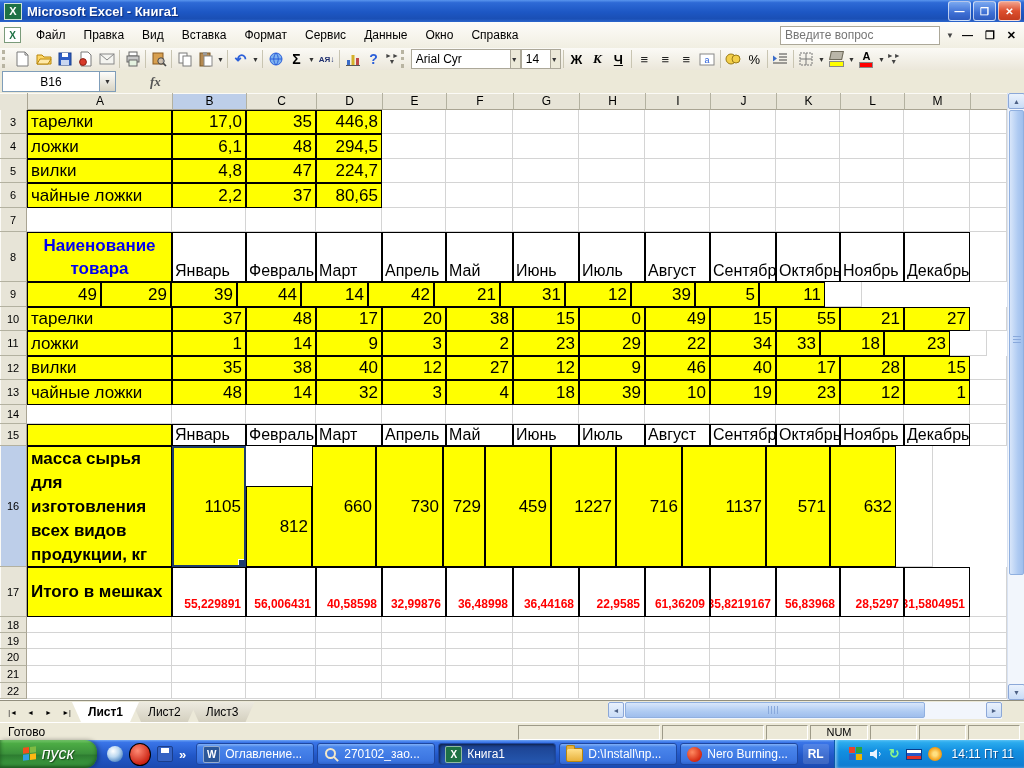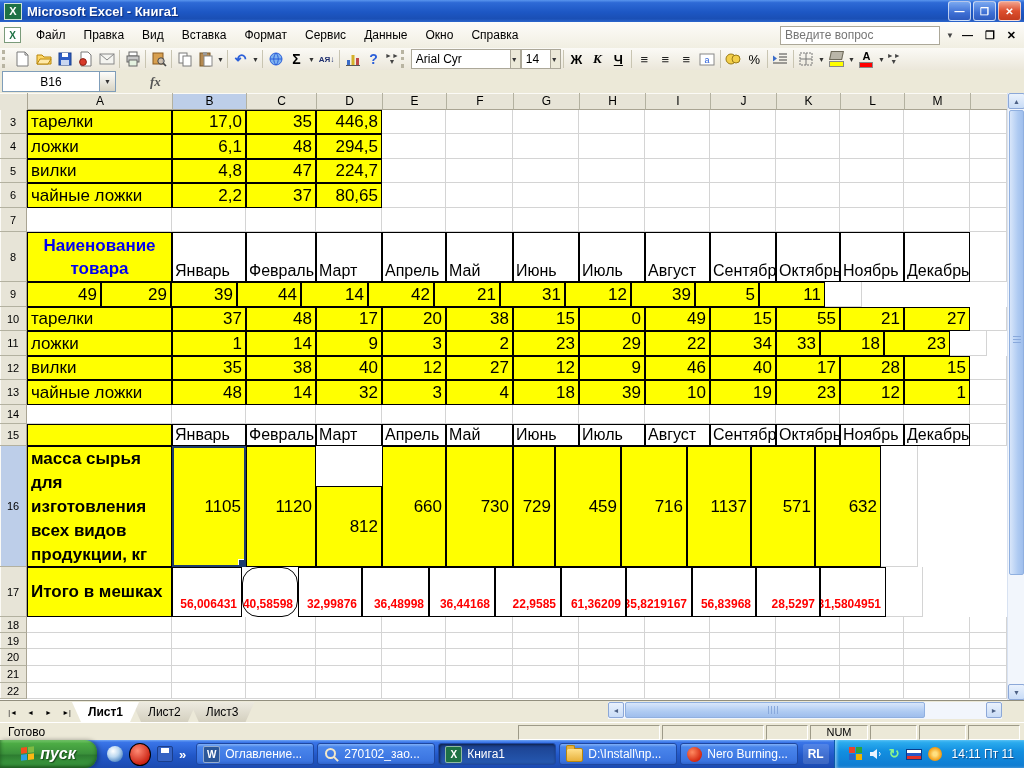--- a/index.html
+++ b/index.html
@@ -135,21 +135,21 @@
   .sp1{width:140px}.sp2{width:100px}.sp3{width:40px}.sp4{width:56px}.sp5{width:45px}.sp6{width:45px}.sp7{width:50px}
 
   
   #taskbar{position:absolute;top:740px;left:0;width:1024px;height:28px;
     background:linear-gradient(180deg,#6FA5F5 0%,#3A75E8 8%,#2258C8 55%,#1C4AB0 100%);
     display:flex;align-items:center;}
   .start{width:97px;height:28px;border-radius:0 12px 12px 0;flex:0 0 auto;
     background:linear-gradient(180deg,#7DD071 0%,#4DAC45 12%,#3B923B 48%,#2E7D31 55%,#3C9C40 90%,#2A7430 100%);
     box-shadow:inset 0 -2px 4px #1E5A20, 2px 0 4px rgba(0,0,0,.35);
     display:flex;align-items:center;justify-content:center;gap:5px;
-    color:#fff;font-weight:bold;font-style:italic;font-size:16px;text-shadow:1px 1px 1px #1A4A1A;}
+    color:#fff;font-weight:normal;font-style:italic;font-size:16px;text-shadow:1px 1px 1px #1A4A1A;}
   .winlogo{width:14px;height:14px;display:grid;grid-template-columns:6px 6px;grid-template-rows:6px 6px;gap:1px;transform:skewY(-6deg);}
   .winlogo i{display:block;}
   .ql{display:flex;align-items:center;gap:6px;padding:0 6px 0 10px;}
   .qli{width:16px;height:16px;border-radius:50%;}
   .qli.disc{background:radial-gradient(circle at 38% 32%,#fff,#BCD8F0 40%,#5A8EC8 75%,#39628F);}
   .qli.red{background:radial-gradient(circle at 38% 32%,#FF8A74,#C81E0E 75%);}
   .qli.floppy{border-radius:2px;background:#3563C4;border:1px solid #1A3E8C;box-sizing:border-box;
     background-image:linear-gradient(#fff 0 0);background-size:8px 5px;background-position:3px 1px;background-repeat:no-repeat;}
   .qlmore{color:#fff;font-size:13px;font-weight:bold;}
   #tasks{display:flex;gap:3px;flex:1;padding-left:4px;}
@@ -619,37 +619,38 @@
         <div class="cell" style="width: 37px;"></div>
       </div>
       <div class="grow" style="height: 121px;">
         <div class="rh selh">16</div>
         <div class="cell y lab bold pre" style="width: 145px;">масса сырья
 для
 изготовления
 всех видов
 продукции, кг</div>
         <div class="cell y num selcell" style="width: 74px;">1105</div>
-        <div class="cell y num" style="width: 70px;">1120</div>
         <div class="cell y num" style="width: 66px; margin-top: 40px;">812</div>
         <div class="cell y num" style="width: 64px;">660</div>
         <div class="cell y num" style="width: 67px;">730</div>
         <div class="cell y num" style="width: 42px;">729</div>
         <div class="cell y num" style="width: 66px;">459</div>
+        <div class="cell y num" style="width: 65px;">1227</div>
         <div class="cell y num" style="width: 66px;">716</div>
-        <div class="cell y num" style="width: 64px;">1137</div>
+        <div class="cell y num" style="width: 84px;">1137</div>
         <div class="cell y num" style="width: 64px;">571</div>
         <div class="cell y num" style="width: 66px;">632</div>
         <div class="cell" style="width: 37px;"></div>
       </div>
       <div class="grow" style="height: 50px;">
         <div class="rh">17</div>
         <div class="cell y lab bold" style="width: 145px;">Итого в мешках</div>
+        <div class="cell red" style="width: 74px;">55,229891</div>
         <div class="cell red" style="width: 70px;">56,006431</div>
-        <div class="cell red" style="width: 56px; border-radius: 16px;">40,58598</div>
+        <div class="cell red" style="width: 66px;">40,58598</div>
         <div class="cell red" style="width: 64px;">32,99876</div>
         <div class="cell red" style="width: 67px;">36,48998</div>
         <div class="cell red" style="width: 66px;">36,44168</div>
         <div class="cell red" style="width: 66px;">22,9585</div>
         <div class="cell red" style="width: 65px;">61,36209</div>
         <div class="cell red" style="width: 66px;">35,8219167</div>
         <div class="cell red" style="width: 64px;">56,83968</div>
         <div class="cell red" style="width: 64px;">28,5297</div>
         <div class="cell red" style="width: 66px;">31,5804951</div>
         <div class="cell" style="width: 37px;"></div>

